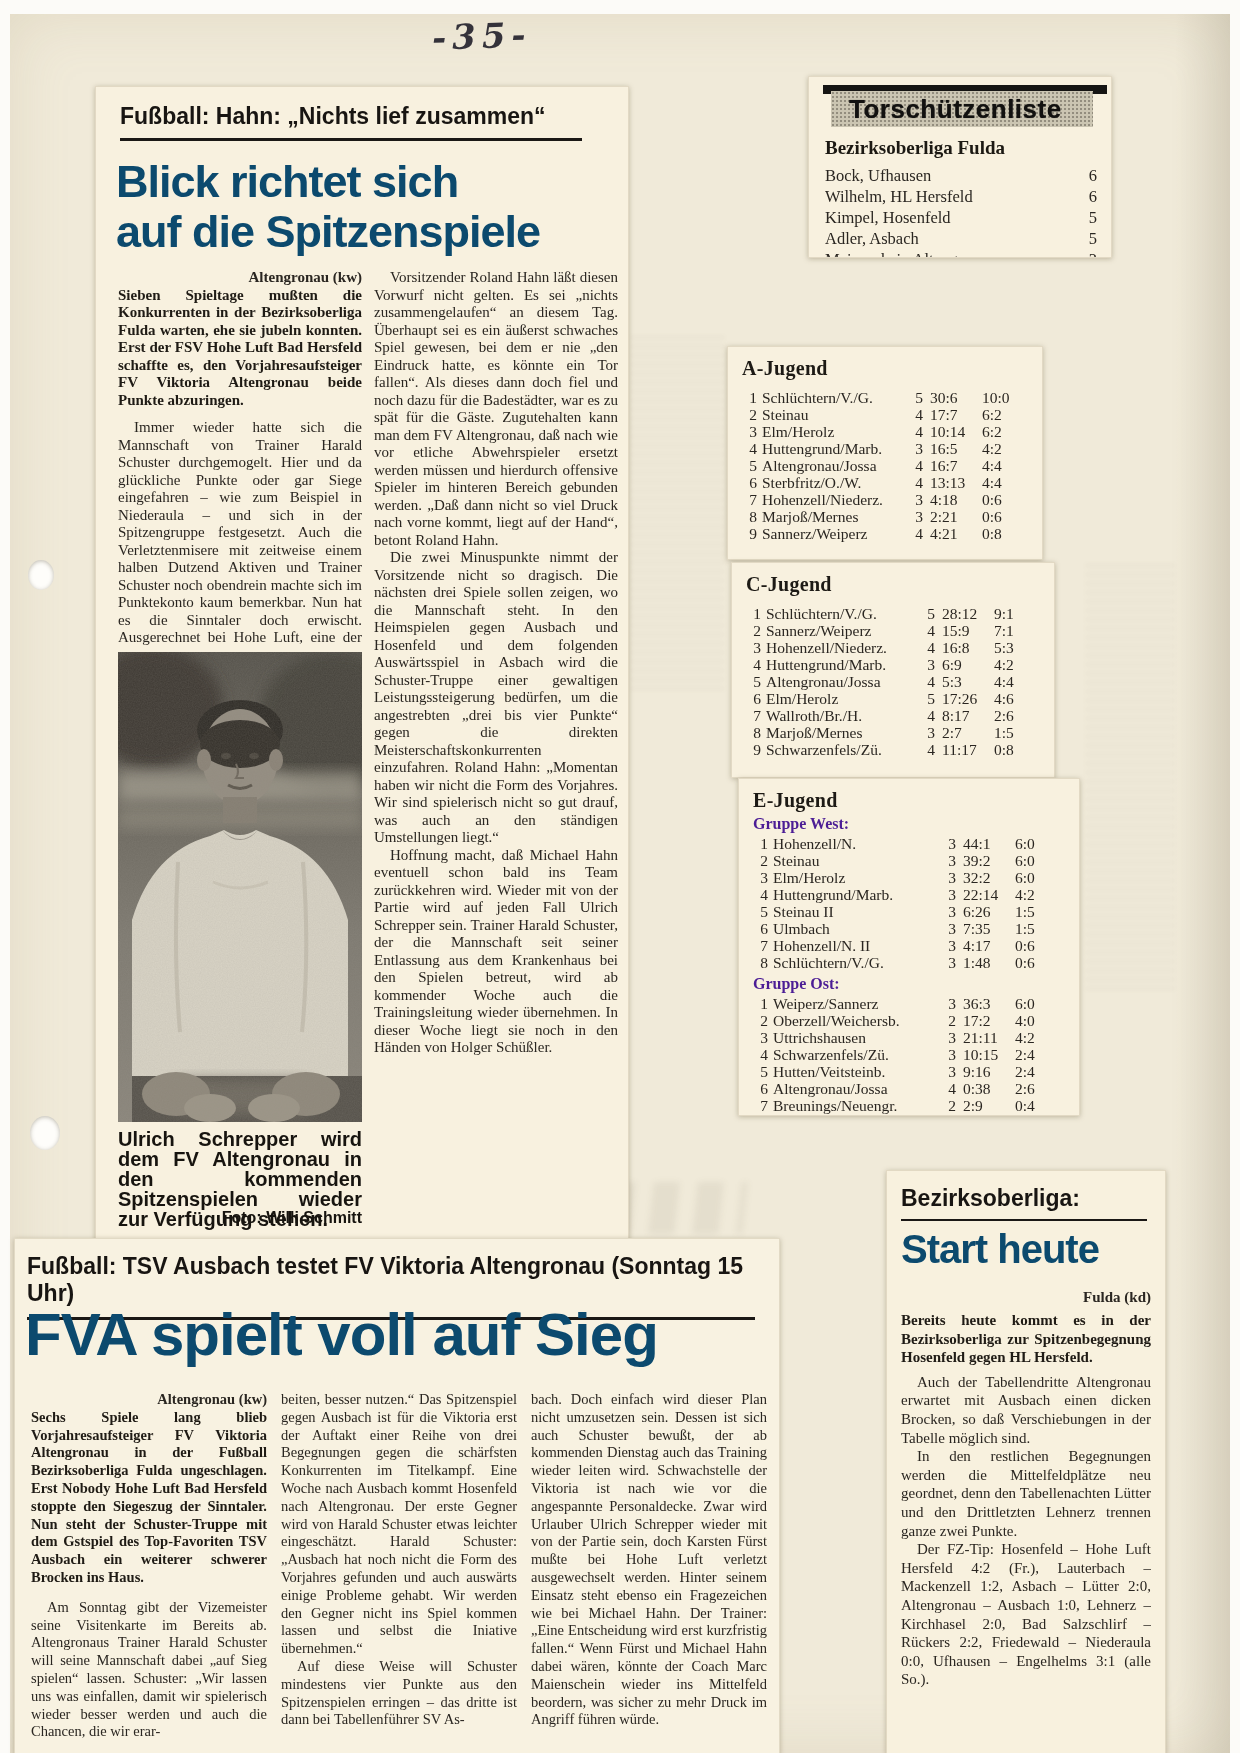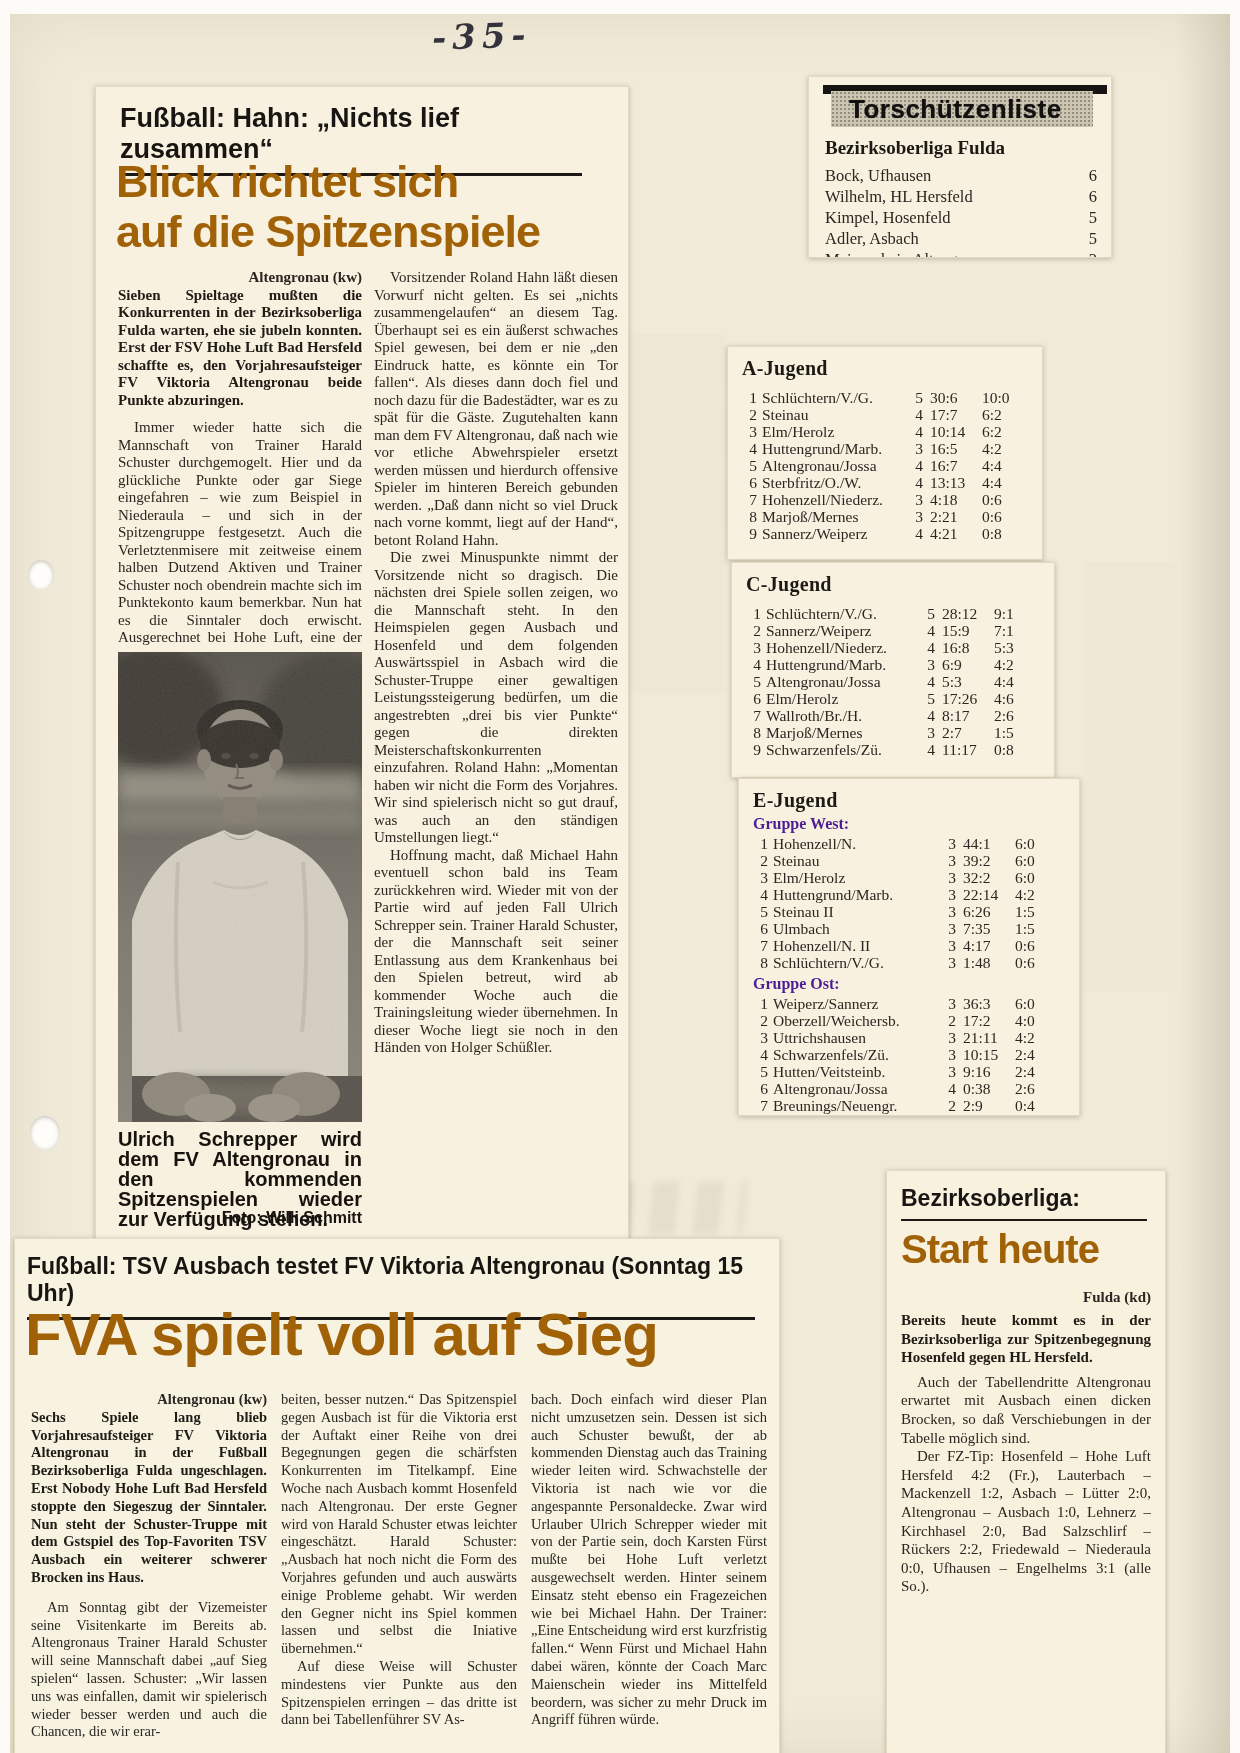--- a/index.html
+++ b/index.html
@@ -6,21 +6,21 @@
   #canvas{position:relative;width:1240px;height:1753px;overflow:hidden;background:#fcfbf8;
           font-family:"Liberation Serif",serif;color:#2a2621;}
   .paper{position:absolute;left:10px;top:14px;width:1220px;height:1739px;background:#f0ead9;
          box-shadow:inset 0 0 60px rgba(160,145,105,.18);}
   .edge-shade{position:absolute;right:0;top:0;width:55px;height:100%;
          background:linear-gradient(90deg,transparent,rgba(120,112,92,.16));}
   .clip{position:absolute;background:#f8f1df;box-shadow:0 1px 5px rgba(95,82,50,.35);
         border:1px solid rgba(150,134,98,.22);overflow:hidden;}
   .kicker{font-family:"Liberation Sans",sans-serif;font-weight:700;color:#181512;
           border-bottom:3px solid #1b1815;display:inline-block;}
-  .headline{font-family:"Liberation Sans",sans-serif;font-weight:700;color:#a16207;
+  .headline{font-family:"Liberation Sans",sans-serif;font-weight:700;color:#0c4a6e;
             white-space:pre-line;letter-spacing:-1px;}
   .p{text-align:justify;}
   .ind{text-indent:16px;}
   .lead{font-weight:700;color:#1f1b15;}
   .dateline{text-align:right;font-weight:700;}
   .halftone{background-color:#cbc5b2;background-image:radial-gradient(rgba(55,50,42,.38) 1px,transparent 1.25px);
             background-size:4px 4px;}
   .bar{background:#161513;}
   .boxtitle{font-family:"Liberation Sans",sans-serif;font-weight:700;color:#121110;
             text-shadow:0 0 1px rgba(0,0,0,.55);letter-spacing:.5px;}
@@ -62,21 +62,21 @@
   <div class="ghost2" style="left:630px;top:330px;width:95px;height:360px;"></div>
   <div class="ghost2" style="left:1085px;top:560px;width:90px;height:430px;"></div>
   <div class="ghost" style="left:55px;top:1645px;width:240px;height:80px;transform:skewX(5deg);"></div>
 
   <div class="pagenum" style="left:432px;top:16px;">-35-</div>
 
   <div class="hole" style="left:28px;top:560px;width:26px;height:30px;"></div>
   <div class="hole" style="left:30px;top:1116px;width:30px;height:34px;"></div>
 
   <div class="clip" style="left:95px;top:86px;width:532px;height:1178px;">
-    <div class="kicker" style="position:absolute;left:24px;top:16px;font-size:27px;padding-bottom:8px;width:462px;">Fußball: Hahn: „Nichts lief zusammen“</div>
+    <div class="kicker" style="position:absolute;left:24px;top:16px;font-size:23px;padding-bottom:8px;width:462px;">Fußball: Hahn: „Nichts lief zusammen“</div>
     <div class="headline" style="position:absolute;left:20px;top:70px;width:505px;font-size:45px;line-height:1.12;">Blick richtet sich
 auf die Spitzenspiele</div>
 
     <div style="position:absolute;left:22px;top:182px;width:244px;height:378px;overflow:hidden;font-size:15px;line-height:17.5px;">
       <div class="dateline">Altengronau (kw)</div>
       <div class="p lead">Sieben Spieltage mußten die Konkurrenten in der Bezirksoberliga Fulda warten, ehe sie jubeln konnten. Erst der FSV Hohe Luft Bad Hersfeld schaffte es, den Vorjahresaufsteiger FV Viktoria Altengronau beide Punkte abzuringen.</div>
       <div class="p ind" style="margin-top:10px;">Immer wieder hatte sich die Mannschaft von Trainer Harald Schuster durchgemogelt. Hier und da glückliche Punkte oder gar Siege eingefahren – wie zum Beispiel in Niederaula – und sich in der Spitzengruppe festgesetzt. Auch die Verletztenmisere mit zeitweise einem halben Dutzend Aktiven und Trainer Schuster noch obendrein machte sich im Punktekonto kaum bemerkbar. Nun hat es die Sinntaler doch erwischt. Ausgerechnet bei Hohe Luft, eine der sogenannten</div>
     </div>
 
     <div style="position:absolute;left:22px;top:565px;width:244px;height:470px;">
@@ -437,16 +437,17 @@
     </div>
   </div>
 
   <div class="clip" style="left:886px;top:1170px;width:278px;height:583px;background:#f8f1de;">
     <div class="kicker" style="position:absolute;left:14px;top:14px;font-size:23px;padding-bottom:7px;width:246px;border-bottom-width:2.5px;">Bezirksoberliga:</div>
     <div class="headline" style="position:absolute;left:14px;top:58px;width:250px;font-size:40px;line-height:1;">Start heute</div>
     <div class="dateline" style="position:absolute;left:14px;top:118px;width:250px;font-size:15px;">Fulda (kd)</div>
     <div style="position:absolute;left:14px;top:140px;width:250px;height:430px;overflow:hidden;font-size:15px;line-height:18.6px;">
       <div class="p lead">Bereits heute kommt es in der Bezirksoberliga zur Spitzenbegegnung Hosenfeld gegen HL Hersfeld.</div>
       <div class="p ind" style="margin-top:6px;">Auch der Tabellendritte Altengronau erwartet mit Ausbach einen dicken Brocken, so daß Verschiebungen in der Tabelle möglich sind.</div>
+      <div class="p ind">In den restlichen Begegnungen werden die Mittelfeldplätze neu geordnet, denn den Tabellenachten Lütter und den Drittletzten Lehnerz trennen ganze zwei Punkte.</div>
       <div class="p ind">Der FZ-Tip: Hosenfeld – Hohe Luft Hersfeld 4:2 (Fr.), Lauterbach – Mackenzell 1:2, Asbach – Lütter 2:0, Altengronau – Ausbach 1:0, Lehnerz – Kirchhasel 2:0, Bad Salzschlirf – Rückers 2:2, Friedewald – Niederaula 0:0, Ufhausen – Engelhelms 3:1 (alle So.).</div>
     </div>
   </div>
 </div>
 
 </body></html>

